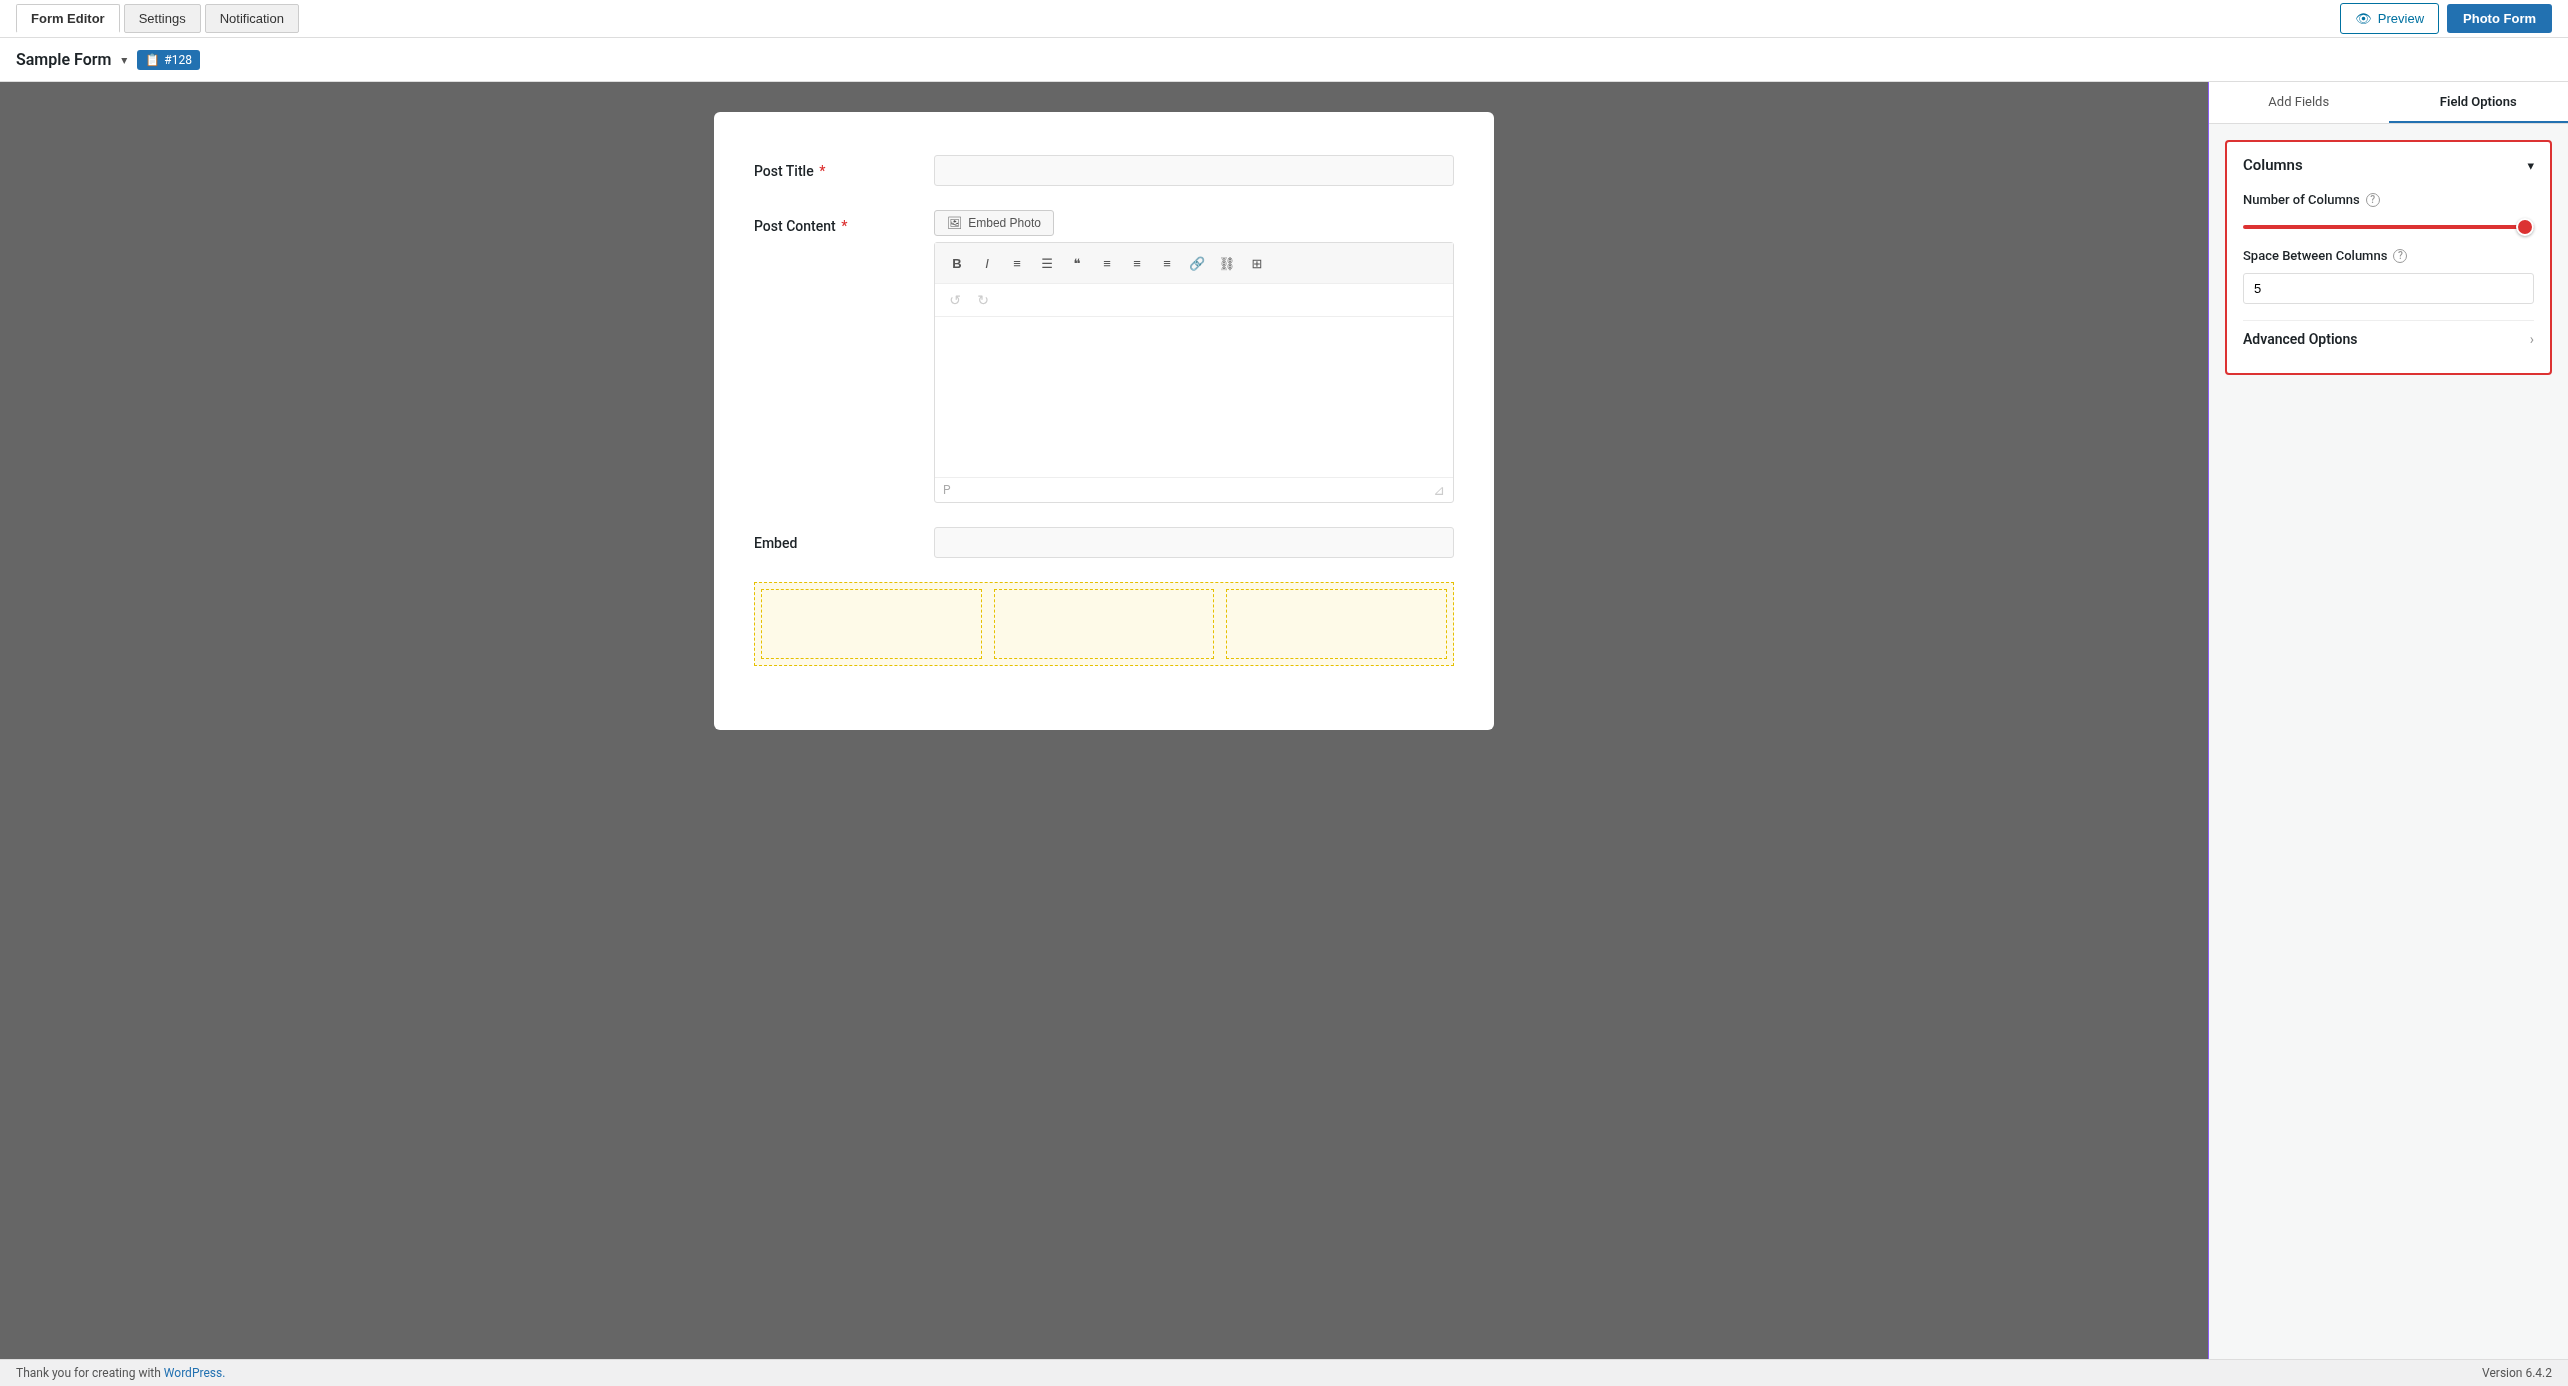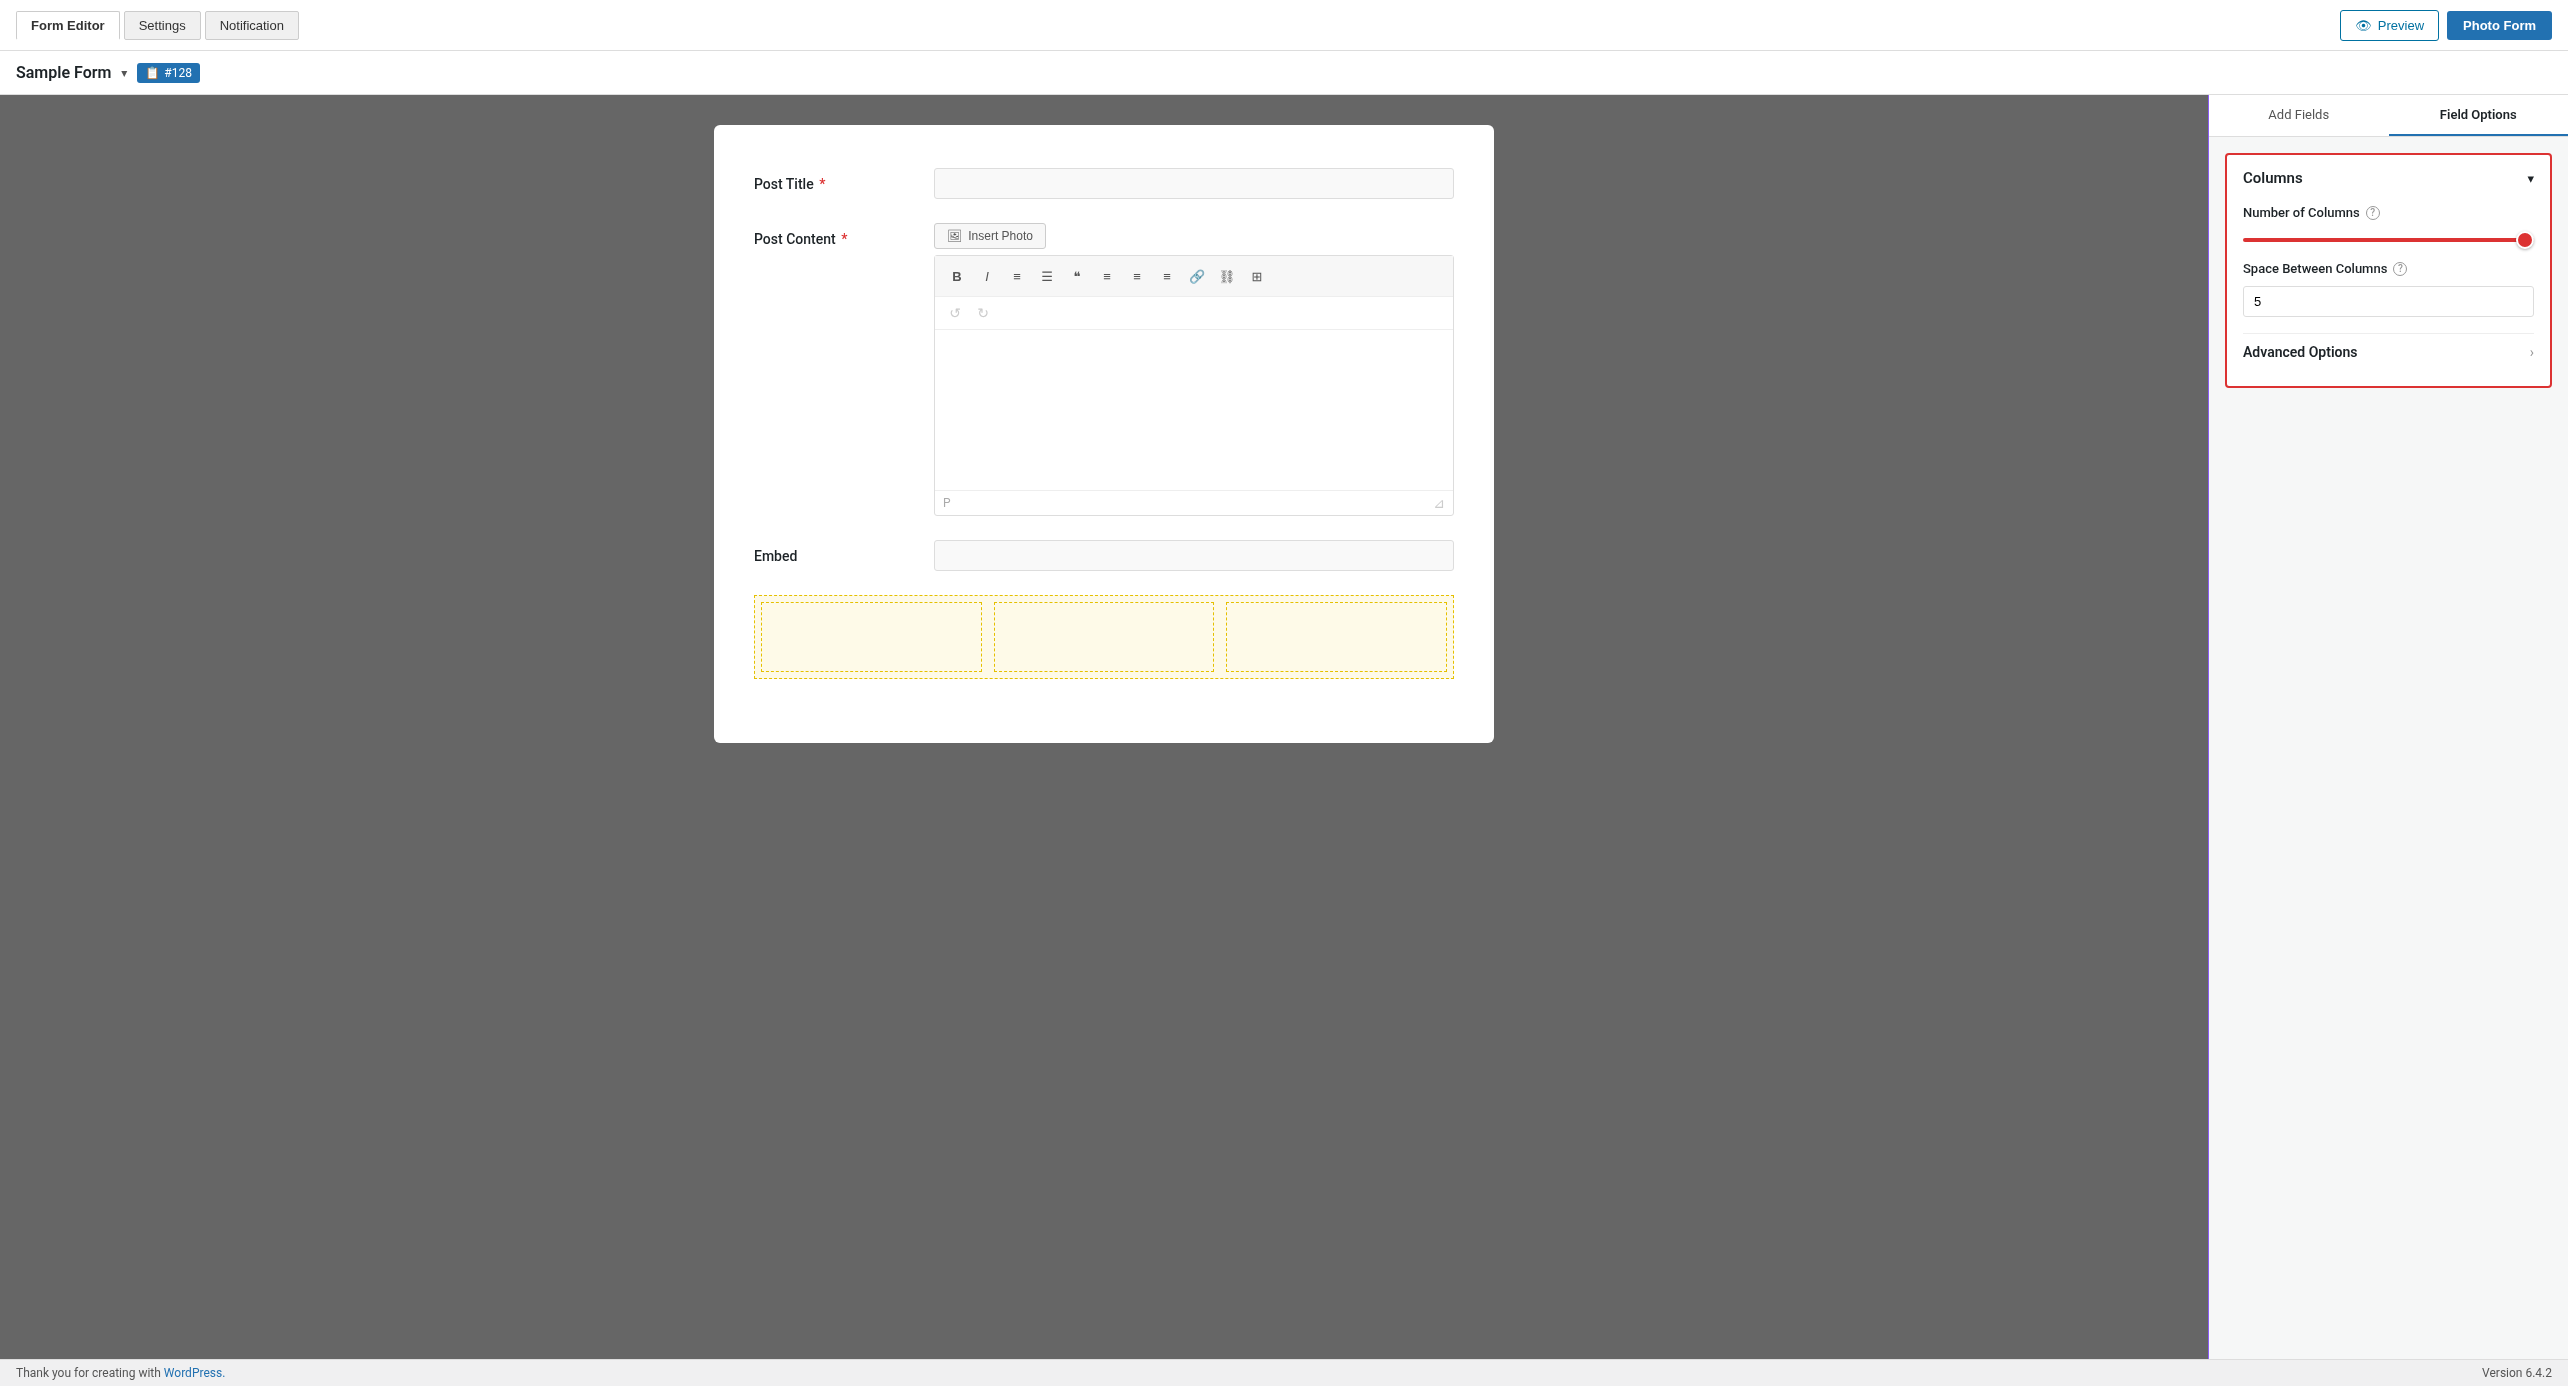--- a/index.html
+++ b/index.html
@@ -2,21 +2,21 @@
 <html><head>
   <meta charset="utf-8">
   <style>
     * { box-sizing: border-box; margin: 0; padding: 0; }
     body { font-family: -apple-system, BlinkMacSystemFont, "Segoe UI", Roboto, sans-serif; background: #f0f0f1; font-size: 13px; color: #1d2327; }
 
     
     .top-nav {
       display: flex; align-items: center; justify-content: space-between;
       background: #fff; border-bottom: 1px solid #ddd;
-      padding: 8px 16px; height: 51px;
+      padding: 8px 16px; height: 38px;
     }
     .top-nav-left { display: flex; gap: 4px; }
     .tab-btn {
       padding: 6px 14px; border: 1px solid #ccc; background: #f0f0f0;
       cursor: pointer; font-size: 13px; color: #333; border-radius: 2px;
     }
     .tab-btn.active { background: #fff; border-bottom-color: #fff; font-weight: 600; }
     .top-nav-right { display: flex; gap: 8px; align-items: center; }
     .btn-preview {
       display: flex; align-items: center; gap: 6px;
@@ -244,21 +244,21 @@
       </div>
 
       <div class="form-row">
         <div class="form-label">
           <span>Post Content</span>
           <span class="required-star">*</span>
         </div>
         <div class="form-field-wrap">
           <button class="insert-photo-btn">
             <span>🖼</span>
-            <span>Insert Photo</span>
+            <span>Embed Photo</span>
           </button>
           <div class="editor-wrap">
             <div class="editor-toolbar">
               <button class="toolbar-btn">
                   <b>B</b>
                 </button>
               <button class="toolbar-btn">
                   <i>I</i>
                 </button>
               <button class="toolbar-btn">≡</button>

